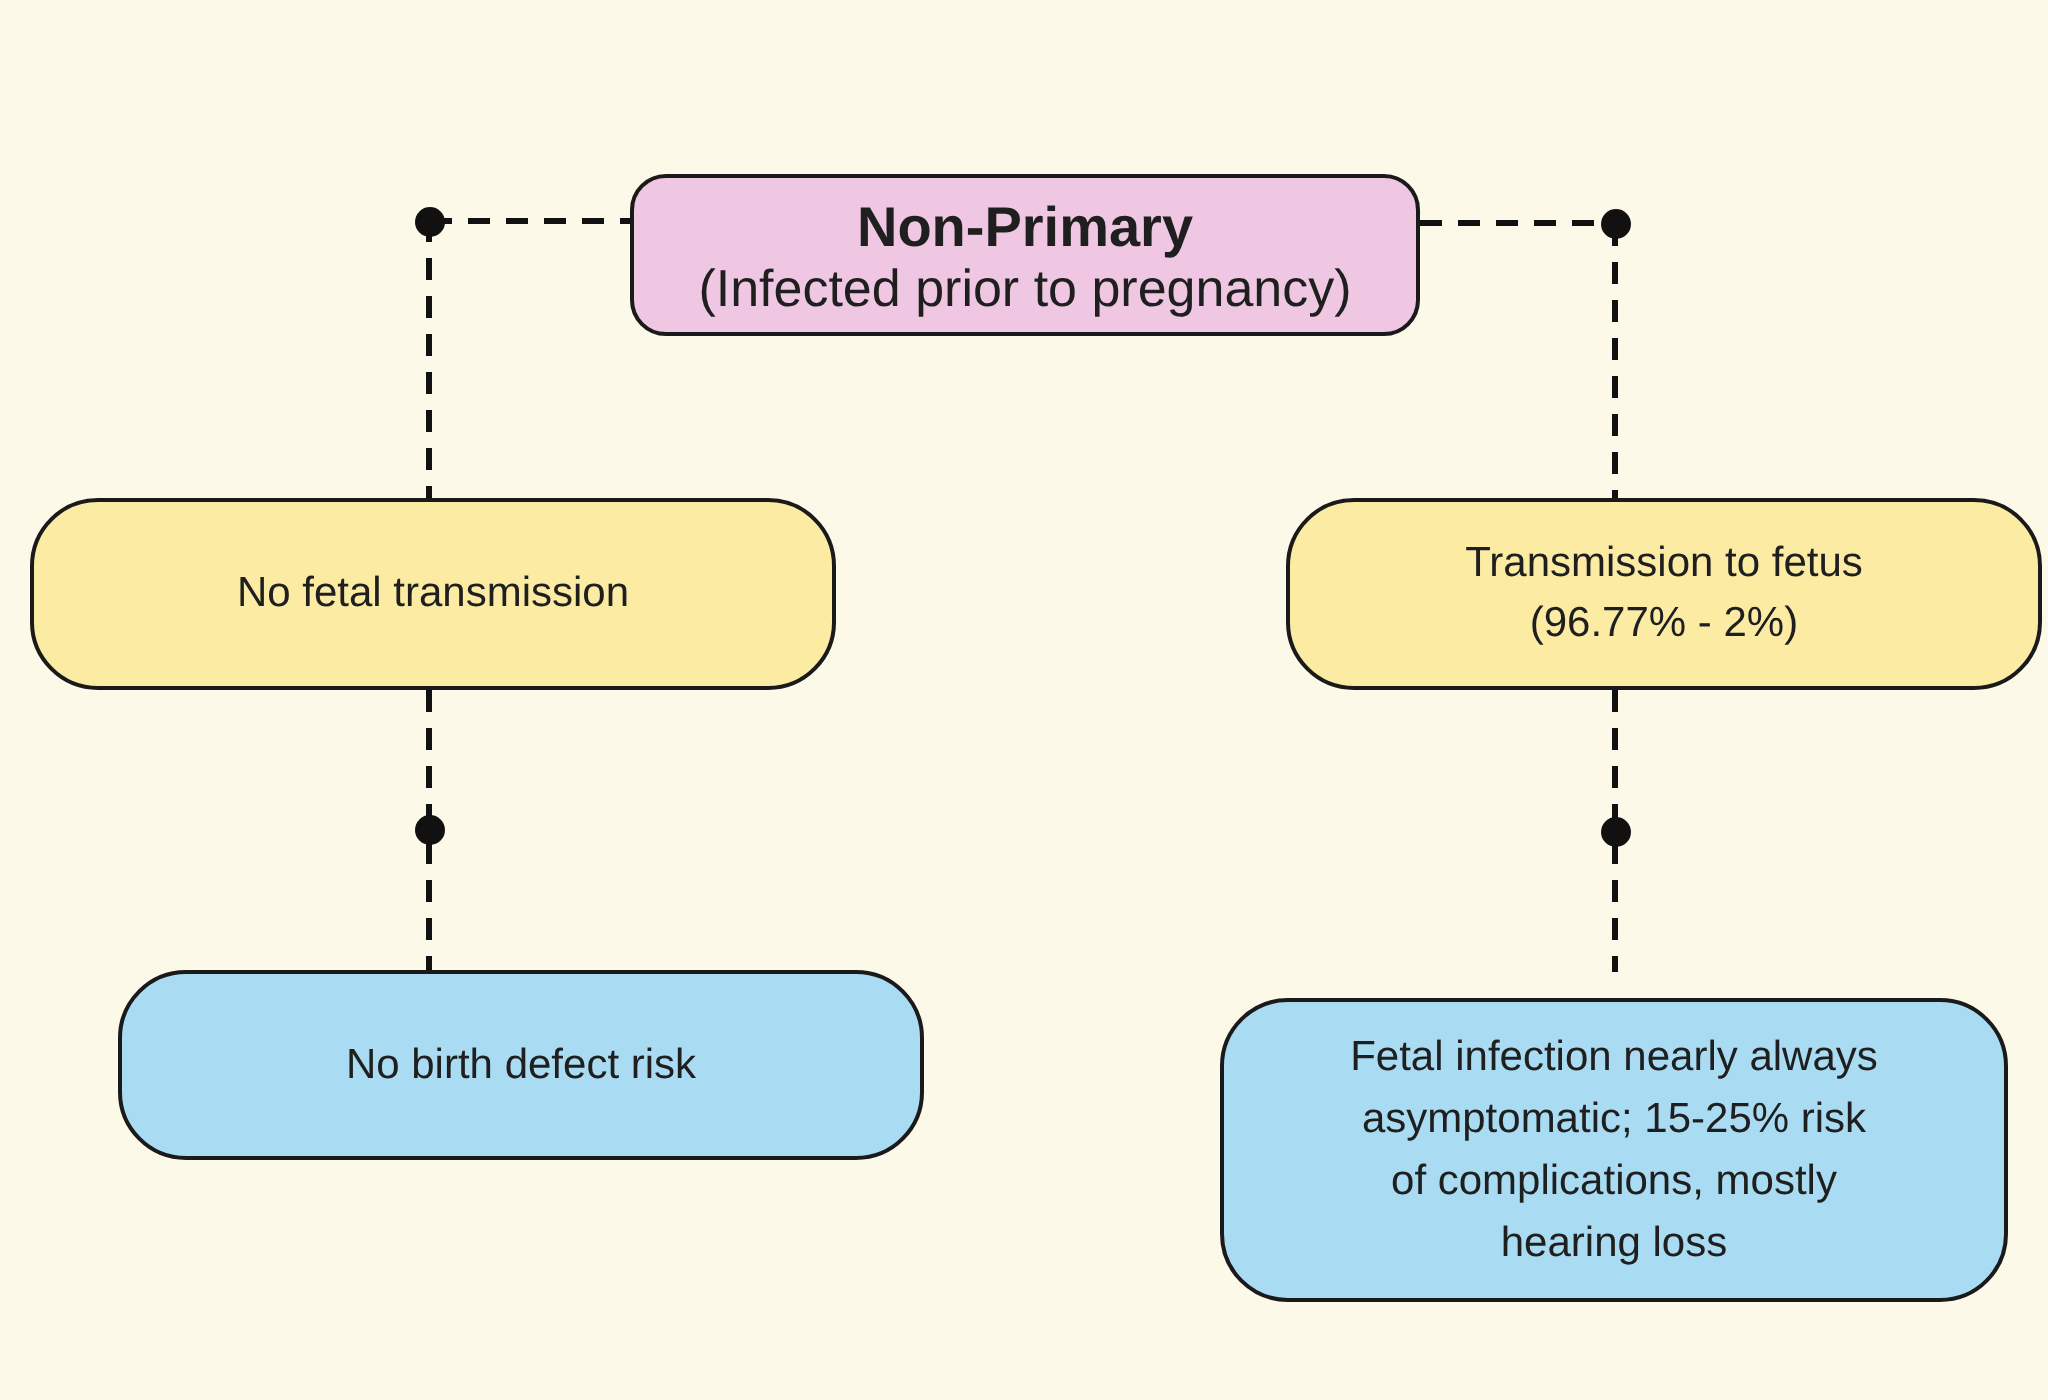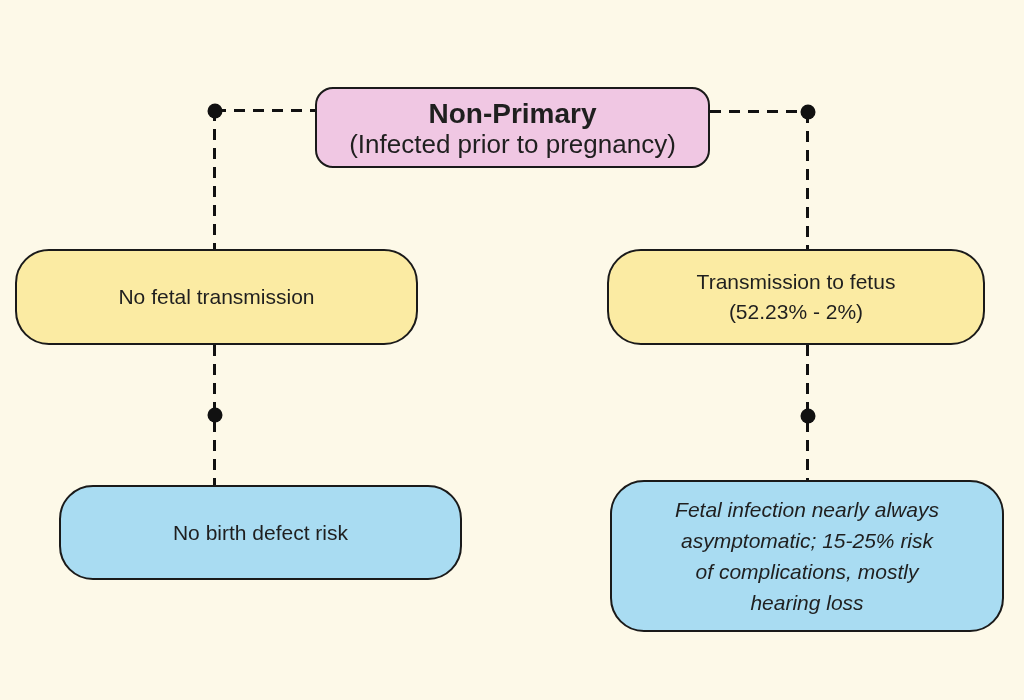--- a/index.html
+++ b/index.html
@@ -34,29 +34,29 @@
   .root-title   { font-size: 28px; font-weight: bold; line-height: 34px; }
   .root-subtitle{ font-size: 26px; line-height: 27px; }
 
   .node-mid {
     top: 249px; height: 96px;
     border-radius: 34px;
     background: var(--transmission-fill, #FBEBA3);
     font-size: 21px; line-height: 30px;
   }
   .node-mid-left  { left: 15px;  width: 403px; justify-content: center; }
-  .node-mid-right { left: 607px; width: 378px; }
+  .node-mid-right { left: 643px; width: 378px; }
 
   .node-outcome {
     border-radius: 34px;
     background: var(--outcome-fill, #A9DCF2);
     font-size: 21px; line-height: 31px;
   }
   .node-outcome-left  { left: 32px;  top: 485px; width: 403px; height: 95px; margin-left: 27px; }
-  .node-outcome-right { left: 610px; top: 480px; width: 394px; height: 152px; font-style: italic; }
+  .node-outcome-right { left: 610px; top: 499px; width: 394px; height: 152px; }
 
   .h-dash {
     position: absolute; height: 3px;
     background: repeating-linear-gradient(to right,
       var(--connector, #111) 0 11px, transparent 11px 19px);
   }
   .v-dash {
     position: absolute; width: 3px;
     background: repeating-linear-gradient(to bottom,
       var(--connector, #111) 0 11px, transparent 11px 19px);
@@ -92,21 +92,21 @@
 
   <div class="node node-mid node-mid-left">
     <div>No fetal transmission</div>
   </div>
   <div class="node node-outcome node-outcome-left">
     <div>No birth defect risk</div>
   </div>
 
   <div class="node node-mid node-mid-right">
     <div>Transmission to fetus</div>
-    <div>(52.23% - 2%)</div>
+    <div>(96.77% - 2%)</div>
   </div>
   <div class="node node-outcome node-outcome-right">
     <div>Fetal infection nearly always</div>
     <div>asymptomatic; 15-25% risk</div>
     <div>of complications, mostly</div>
     <div>hearing loss</div>
   </div>
 
 </div>
 

